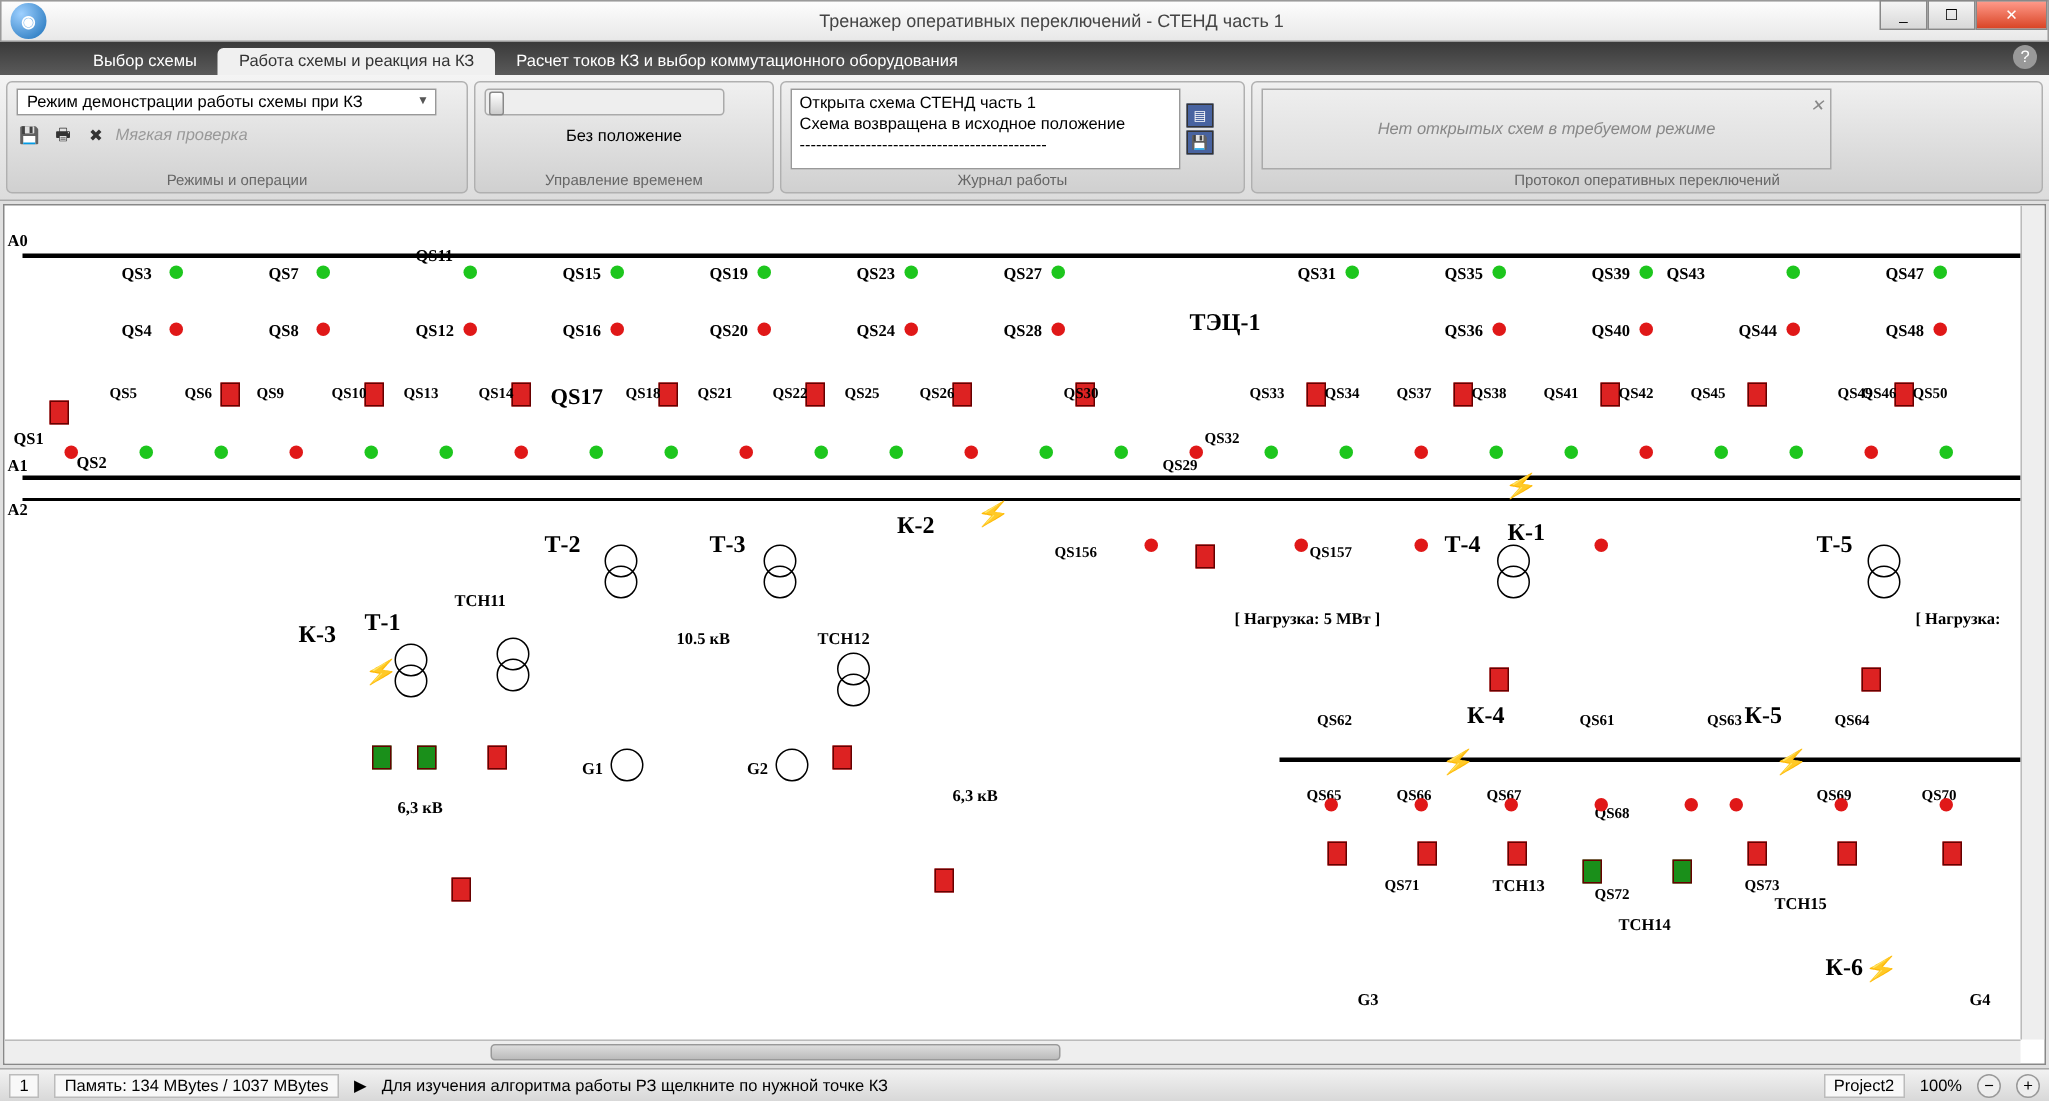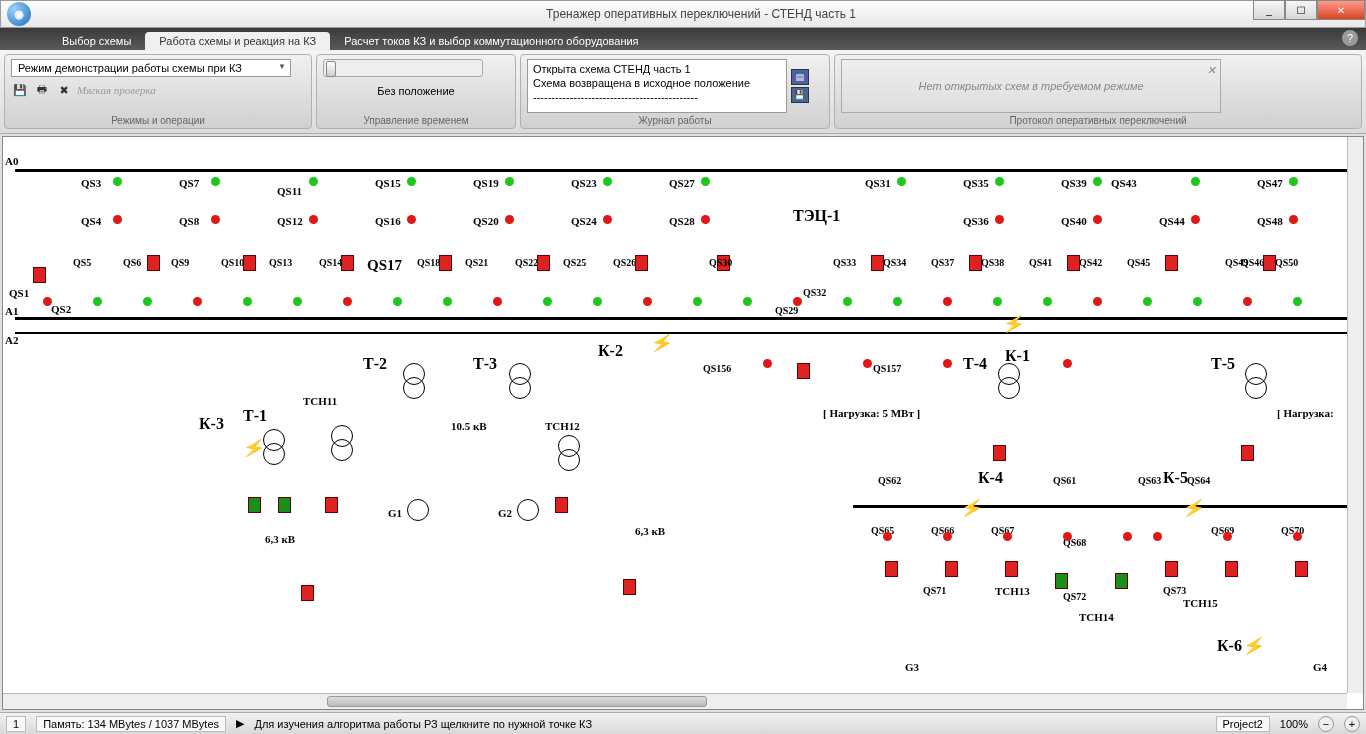--- a/index.html
+++ b/index.html
@@ -20,21 +20,21 @@
 .helpbtn { position:absolute; right:8px; top:2px; width:16px;height:16px; border-radius:50%; background:#999; color:#fff; display:flex;align-items:center;justify-content:center; cursor:pointer; }
 
 
 .ribbon { height:84px; background:linear-gradient(#f4f4f4,#dcdcdc); border-bottom:1px solid #aaa; display:flex; gap:4px; padding:4px; }
 .rgroup { border:1px solid #b0b0b0; border-radius:4px; background:linear-gradient(#f0f0f0,#d0d0d0); display:flex; flex-direction:column; padding:4px 6px 2px 6px; }
 .rgroup .grouplabel { text-align:center; color:#666; font-size:10px; margin-top:auto; padding-top:2px; }
 .rrow { display:flex; align-items:center; gap:4px; }
 .dropdown { background:#fff; border:1px solid #999; padding:2px 18px 2px 6px; position:relative; min-width:280px; cursor:pointer; }
 .dropdown::after { content:"▼"; position:absolute; right:4px; top:2px; font-size:8px; color:#555; }
 .iconbtn { width:18px; height:18px; display:flex; align-items:center; justify-content:center; cursor:pointer; color:#333; }
-.softcheck { color:#999; font-style:italic;font-family:Liberation Serif, serif; }
+.softcheck { color:#999; font-style:italic; }
 .slider { width:160px; height:18px; background:#eee; border:1px solid #aaa; border-radius:3px; position:relative; }
 .slider::before { content:""; position:absolute; left:2px; top:1px; width:8px; height:14px; background:linear-gradient(#fff,#ccc); border:1px solid #888; border-radius:2px; }
 .logbox { background:#fff; border:1px solid #999; width:260px; height:54px; padding:3px 5px; overflow:hidden; line-height:1.25; }
 .sidebtns { display:flex; flex-direction:column; gap:2px; }
 .sidebtn { width:18px; height:16px; background:#4863a0; border:1px solid #333; cursor:pointer; display:flex;align-items:center;justify-content:center;color:#fff;font-size:9px; }
 .protobox { background:linear-gradient(#eee,#ddd); border:1px solid #aaa; width:380px; height:54px; display:flex;align-items:center;justify-content:center; color:#888; font-style:italic; position:relative; }
 .closeX { position:absolute; right:4px; top:4px; cursor:pointer; color:#888; }
 
 
 .diagram-wrap { height:574px; background:#fff; border:1px solid #888; margin:2px; overflow:hidden; position:relative; }
@@ -223,21 +223,21 @@
     <div class="sq sqr" style="left:1222px;top:424px"></div>
     <div class="sq sqr" style="left:1292px;top:424px"></div>
     <div class="sq sqr" style="left:990px;top:308px"></div>
     <div class="sq sqr" style="left:1238px;top:308px"></div>
 
     <div id="dyn">
         <div class="lbl" style="left:78px;top:40px">QS3</div>
         <div class="dot green" style="left:110px;top:40px"></div>
         <div class="lbl" style="left:176px;top:40px">QS7</div>
         <div class="dot green" style="left:208px;top:40px"></div>
-        <div class="lbl" style="left:274px;top:48px">QS11</div>
+        <div class="lbl" style="left:274px;top:28px">QS11</div>
         <div class="dot green" style="left:306px;top:40px"></div>
         <div class="lbl" style="left:372px;top:40px">QS15</div>
         <div class="dot green" style="left:404px;top:40px"></div>
         <div class="lbl" style="left:470px;top:40px">QS19</div>
         <div class="dot green" style="left:502px;top:40px"></div>
         <div class="lbl" style="left:568px;top:40px">QS23</div>
         <div class="dot green" style="left:600px;top:40px"></div>
         <div class="lbl" style="left:666px;top:40px">QS27</div>
         <div class="dot green" style="left:698px;top:40px"></div>
         <div class="lbl" style="left:862px;top:40px">QS31</div>
@@ -297,21 +297,21 @@
         <div class="lbl" style="left:1272px;top:120px;font-size:10px">QS50</div>
         <div class="lbl" style="left:6px;top:150px">QS1</div>
         <div class="lbl" style="left:48px;top:166px">QS2</div>
         <div class="lbl" style="left:772px;top:168px;font-size:10px">QS29</div>
         <div class="lbl" style="left:800px;top:150px;font-size:10px">QS32</div>
         <div class="lbl" style="left:700px;top:226px;font-size:10px">QS156</div>
         <div class="lbl" style="left:870px;top:226px;font-size:10px">QS157</div>
         <div class="lbl" style="left:1050px;top:338px;font-size:10px">QS61</div>
         <div class="lbl" style="left:875px;top:338px;font-size:10px">QS62</div>
         <div class="lbl" style="left:1135px;top:338px;font-size:10px">QS63</div>
-        <div class="lbl" style="left:1184px;top:338px;font-size:10px">QS64</div>
+        <div class="lbl" style="left:1220px;top:338px;font-size:10px">QS64</div>
         <div class="lbl" style="left:868px;top:388px;font-size:10px">QS65</div>
         <div class="lbl" style="left:928px;top:388px;font-size:10px">QS66</div>
         <div class="lbl" style="left:988px;top:388px;font-size:10px">QS67</div>
         <div class="lbl" style="left:1060px;top:400px;font-size:10px">QS68</div>
         <div class="lbl" style="left:1208px;top:388px;font-size:10px">QS69</div>
         <div class="lbl" style="left:1278px;top:388px;font-size:10px">QS70</div>
         <div class="lbl" style="left:920px;top:448px;font-size:10px">QS71</div>
         <div class="lbl" style="left:1060px;top:454px;font-size:10px">QS72</div>
         <div class="lbl" style="left:1160px;top:448px;font-size:10px">QS73</div>
         <div class="dot red" style="left:40px;top:160px"></div>

